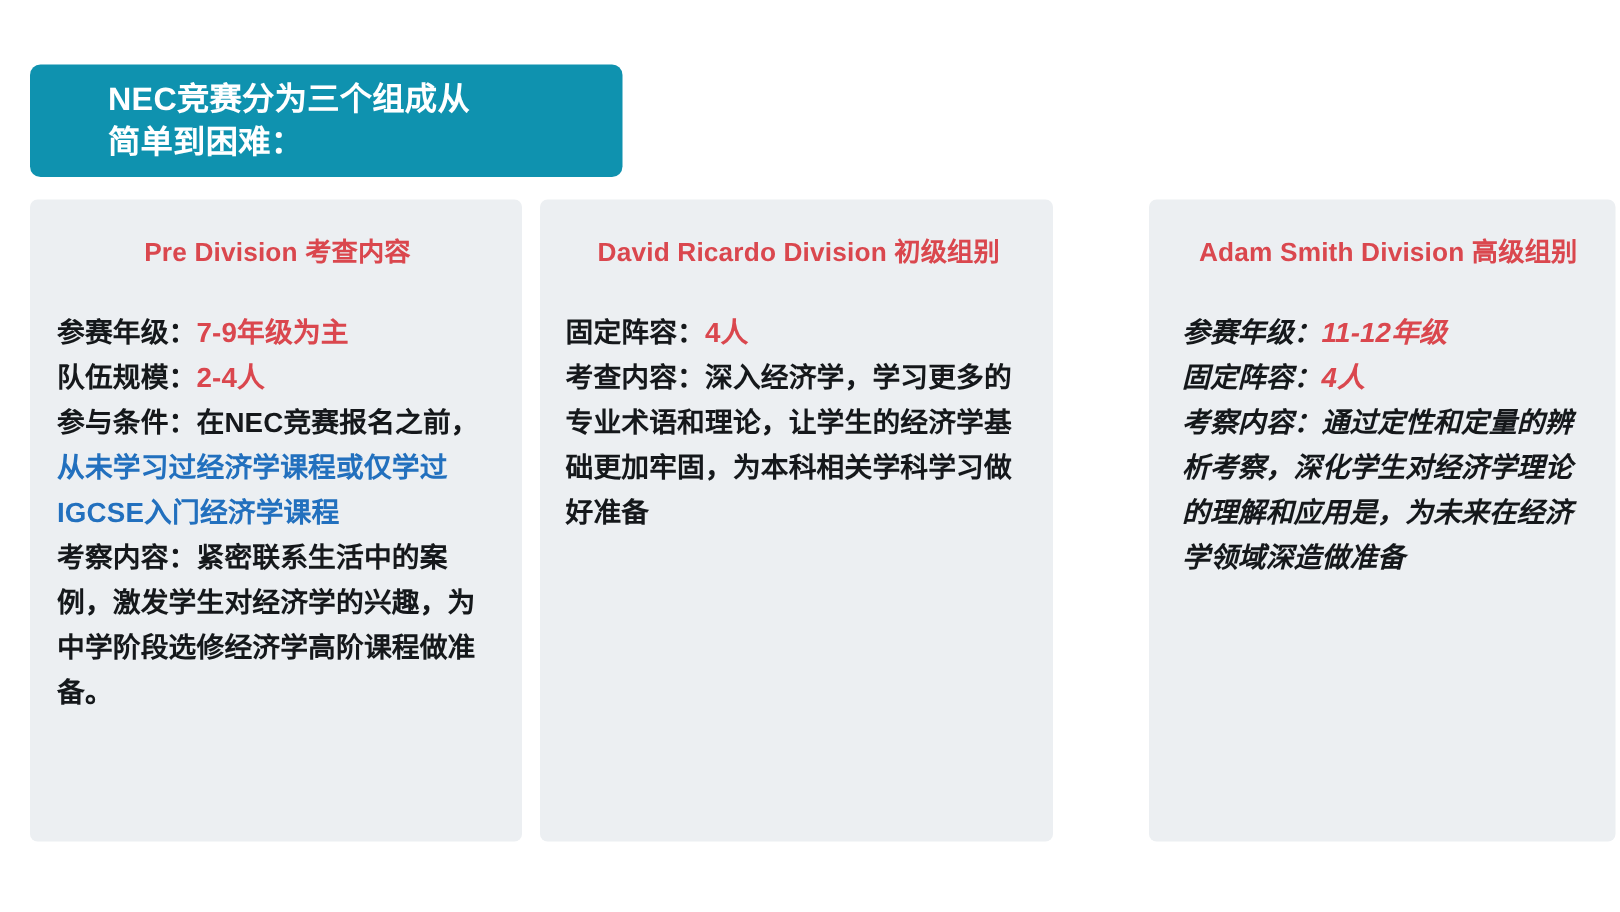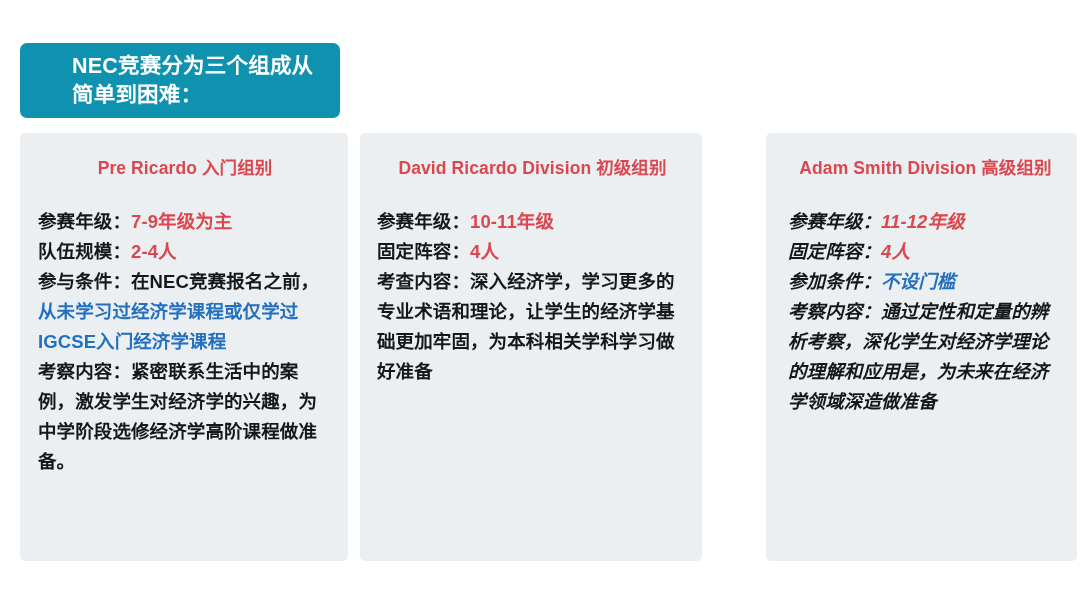--- a/index.html
+++ b/index.html
@@ -20,21 +20,21 @@
     width: 1080px;
     height: 608px;
     background: #ffffff;
   }
 
   
   .banner {
     position: absolute;
     left: 20px;
     top: 43px;
-    width: 320px;
+    width: 395px;
     height: 75px;
     background: #0F92AF;
     border-radius: 7px;
     box-sizing: border-box;
     padding: 9px 0 0 52px;
   }
   .banner-text {
     color: #ffffff;
     font-size: 21.5px;
     font-weight: bold;
@@ -105,57 +105,55 @@
 <div class="stage">
 
   <div class="banner">
     <div class="banner-text">NEC竞赛分为三个组成从
 简单到困难：</div>
   </div>
 
   <div class="cards">
 
     <div class="card card-1">
-      <div class="card-title">Pre Ricardo 入门组别</div>
+      <div class="card-title">Pre Division 考查内容</div>
       <div class="card-body">
 
         <p class="para"><span class="lbl">参赛年级：</span><span class="red">7-9年级为主</span></p>
 
         <p class="para"><span class="lbl">队伍规模：</span><span class="red">2-4人</span></p>
 
         <p class="para"><span class="lbl">参与条件：</span><span class="lbl">在NEC竞赛报名之前，</span><span class="blue">从未学习过经济学课程或仅学过IGCSE入门经济学课程</span></p>
 
         <p class="para"><span class="lbl">考察内容：</span><span class="lbl">紧密联系生活中的案例，激发学生对经济学的兴趣，为中学阶段选修经济学高阶课程做准备。</span></p>
 
       </div>
     </div>
 
     <div class="card card-2">
       <div class="card-title">David Ricardo Division 初级组别</div>
       <div class="card-body">
 
-        <p class="para"><span class="lbl">参赛年级：</span><span class="red">10-11年级</span></p>
 
         <p class="para"><span class="lbl">固定阵容：</span><span class="red">4人</span></p>
 
 
         <p class="para"><span class="lbl">考查内容：</span><span class="lbl">深入经济学，学习更多的专业术语和理论，让学生的经济学基础更加牢固，为本科相关学科学习做好准备</span></p>
 
       </div>
     </div>
 
     <div class="card card-3">
       <div class="card-title">Adam Smith Division 高级组别</div>
       <div class="card-body">
 
         <p class="para"><span class="lbl">参赛年级：</span><span class="red">11-12年级</span></p>
 
         <p class="para"><span class="lbl">固定阵容：</span><span class="red">4人</span></p>
 
-        <p class="para"><span class="lbl">参加条件：</span><span class="blue">不设门槛</span></p>
 
         <p class="para"><span class="lbl">考察内容：</span><span class="lbl">通过定性和定量的辨析考察，深化学生对经济学理论的理解和应用是，为未来在经济学领域深造做准备</span></p>
 
       </div>
     </div>
 
   </div>
 </div>
 
 </body></html>

